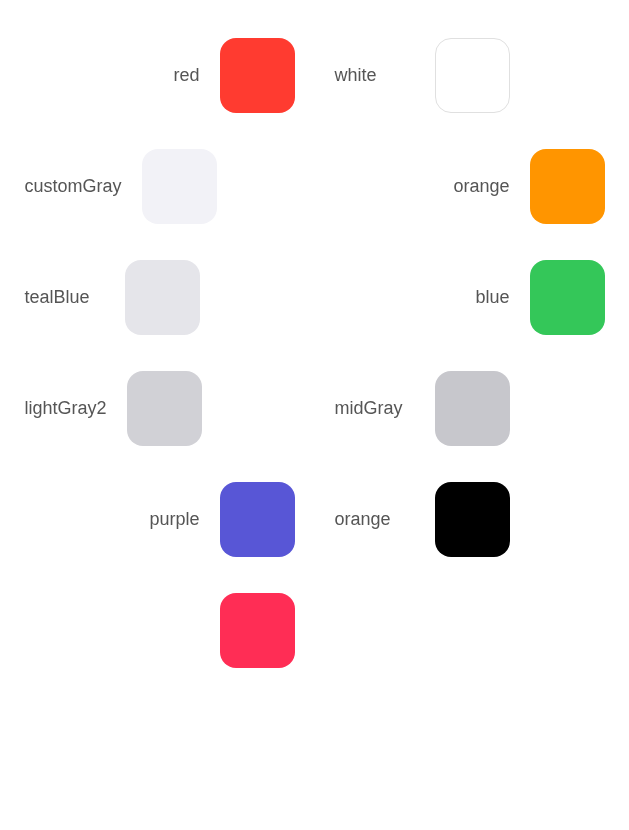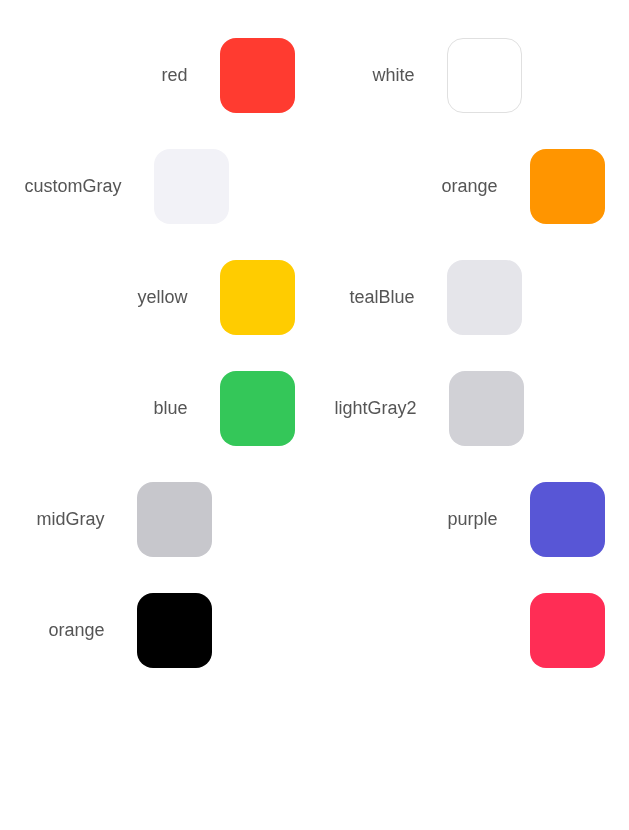--- a/index.html
+++ b/index.html
@@ -21,35 +21,35 @@
       display: grid;
       grid-template-columns: 1fr 1fr;
       column-gap: 40px;
       row-gap: 0px;
       width: 580px;
     }
     .color-item {
       display: flex;
       align-items: center;
       justify-content: flex-end;
-      gap: 32px;
+      gap: 20px;
       padding: 18px 0;
     }
     .color-item.right-col {
       justify-content: flex-start;
     }
     .color-label {
       font-size: 18px;
       color: #555;
       font-weight: 400;
       text-align: right;
       min-width: 80px;
     }
     .color-item.right-col .color-label {
-      text-align: right;
+      text-align: left;
     }
     .color-swatch {
       width: 75px;
       height: 75px;
       border-radius: 16px;
       flex-shrink: 0;
     }
   </style>
 </head>
 <body>
@@ -64,24 +64,20 @@
       <span class="color-label">white</span>
       <div class="color-swatch" style="background-color: rgb(255, 255, 255); border: 1px solid rgb(224, 224, 224);"></div>
     </div>
     <div class="color-item right-col">
       <span class="color-label">customGray</span>
       <div class="color-swatch" style="background-color: rgb(242, 242, 247); border: none;"></div>
     </div>
     <div class="color-item">
       <span class="color-label">orange</span>
       <div class="color-swatch" style="background-color: rgb(255, 149, 0);"></div>
-    </div>
-    <div class="color-item">
-      <span class="color-label">yellow</span>
-      <div class="color-swatch" style="background-color: rgb(255, 204, 0);"></div>
     </div>
     <div class="color-item right-col">
       <span class="color-label">tealBlue</span>
       <div class="color-swatch" style="background-color: rgb(229, 229, 234); border: none;"></div>
     </div>
     <div class="color-item">
       <span class="color-label">blue</span>
       <div class="color-swatch" style="background-color: rgb(52, 199, 89);"></div>
     </div>
     <div class="color-item right-col">

